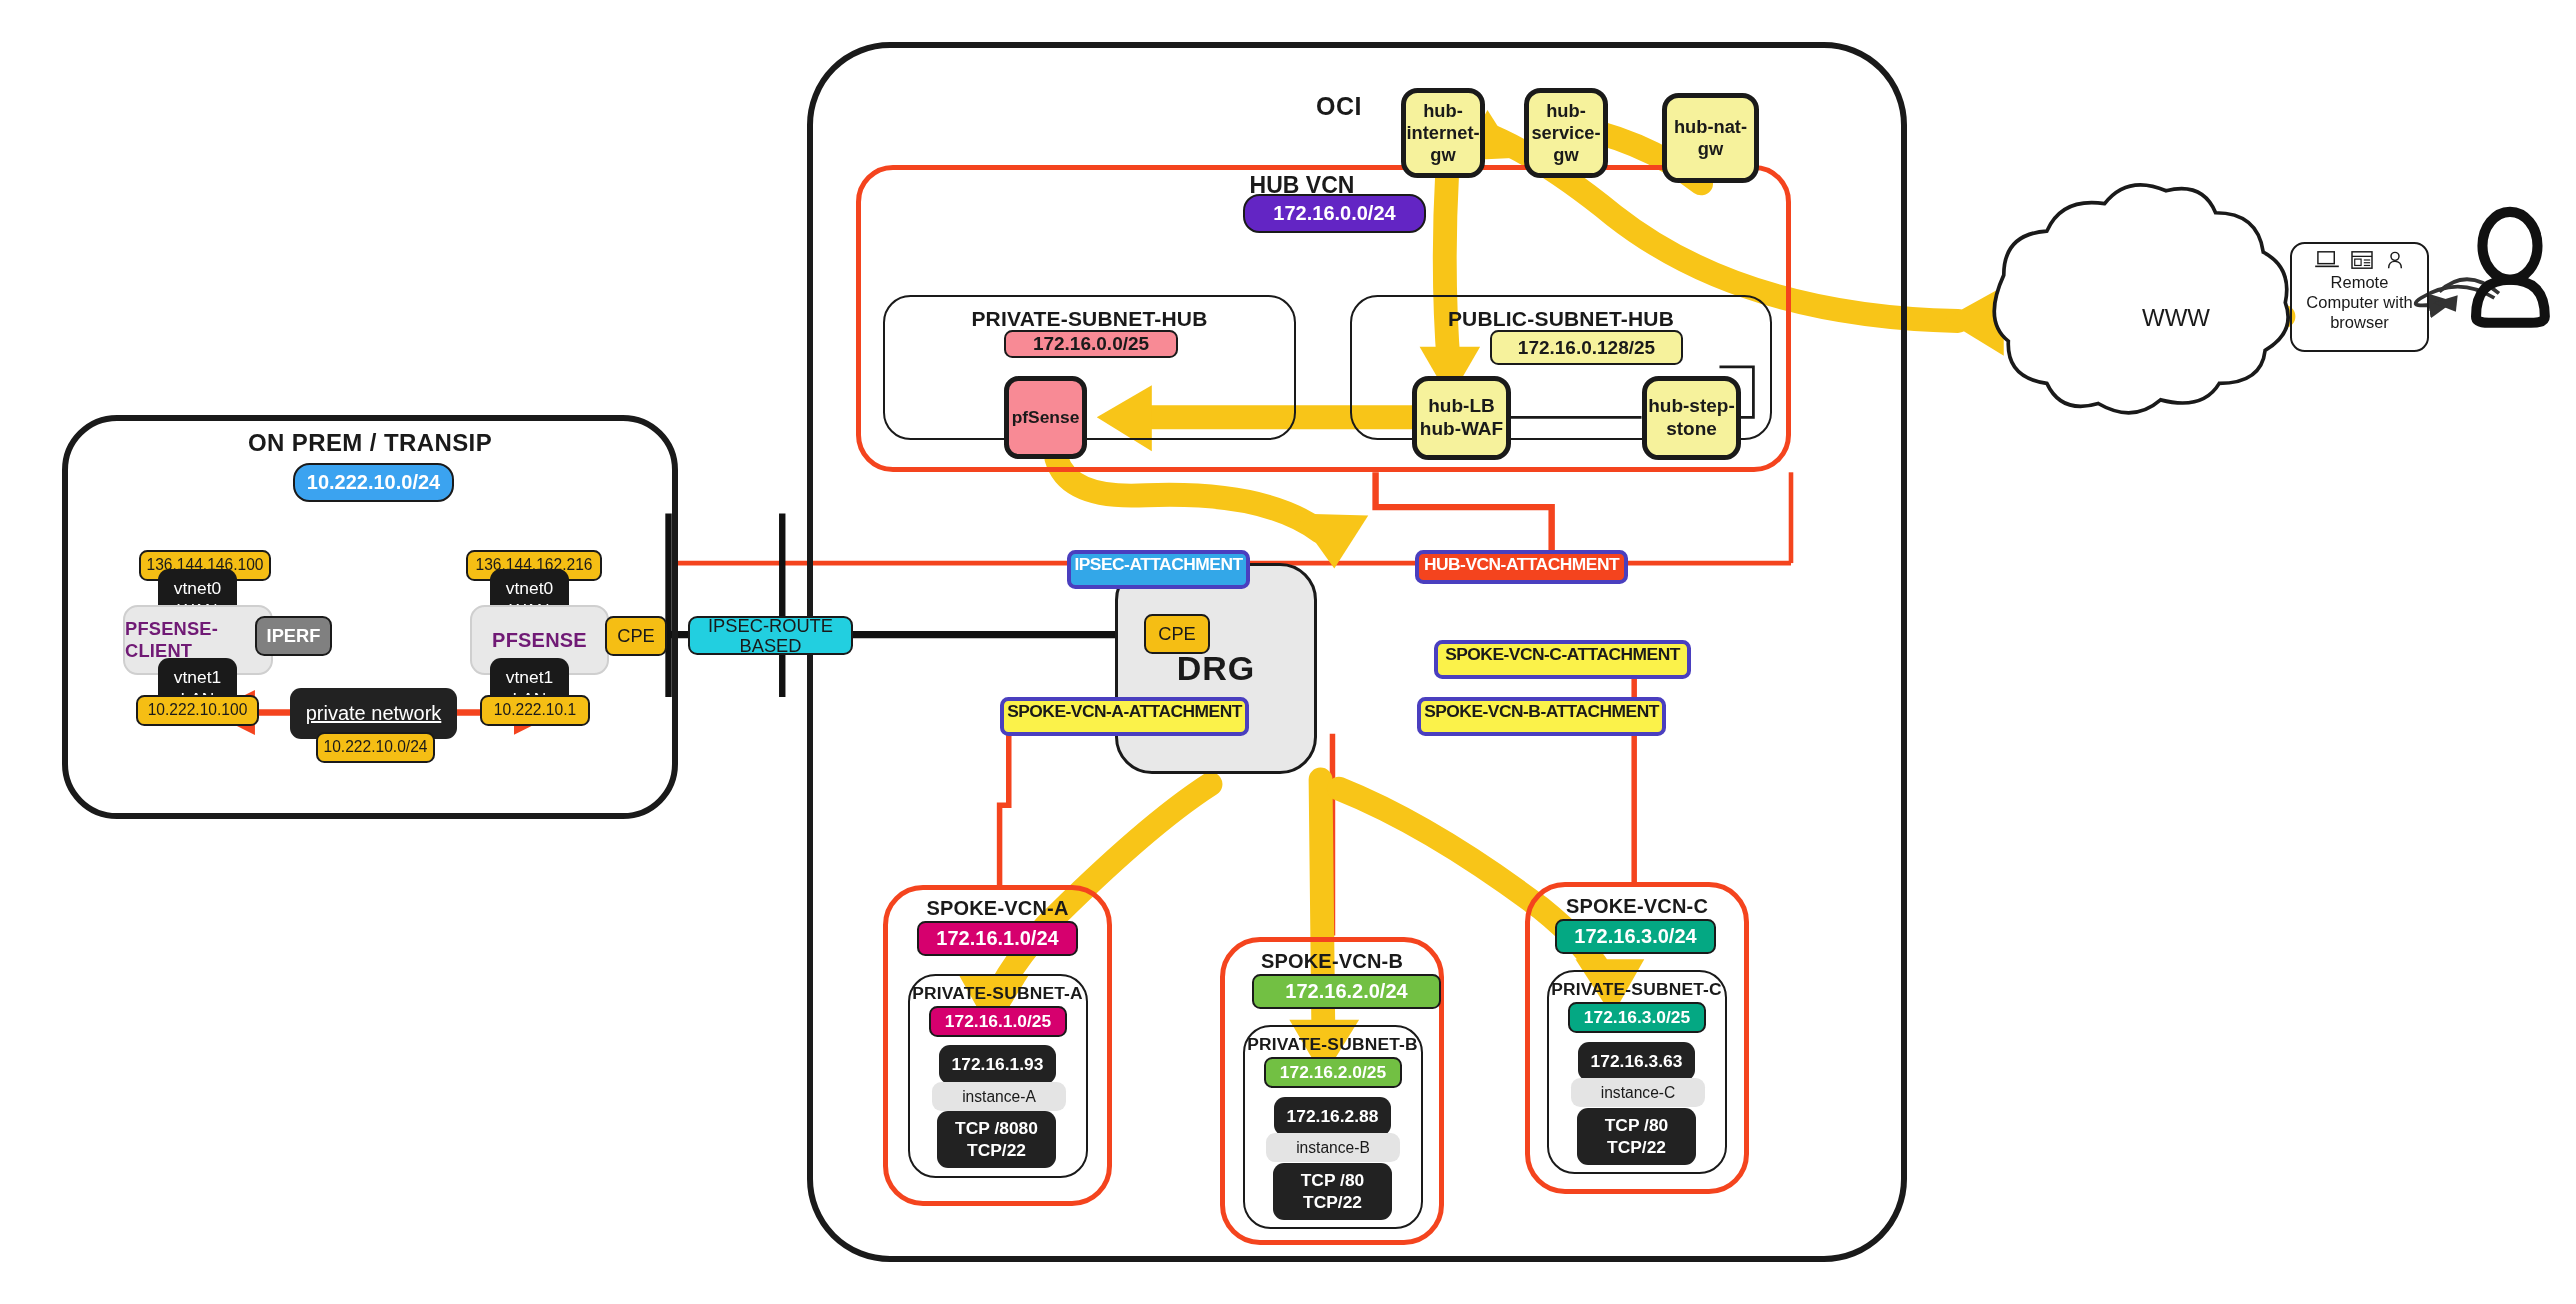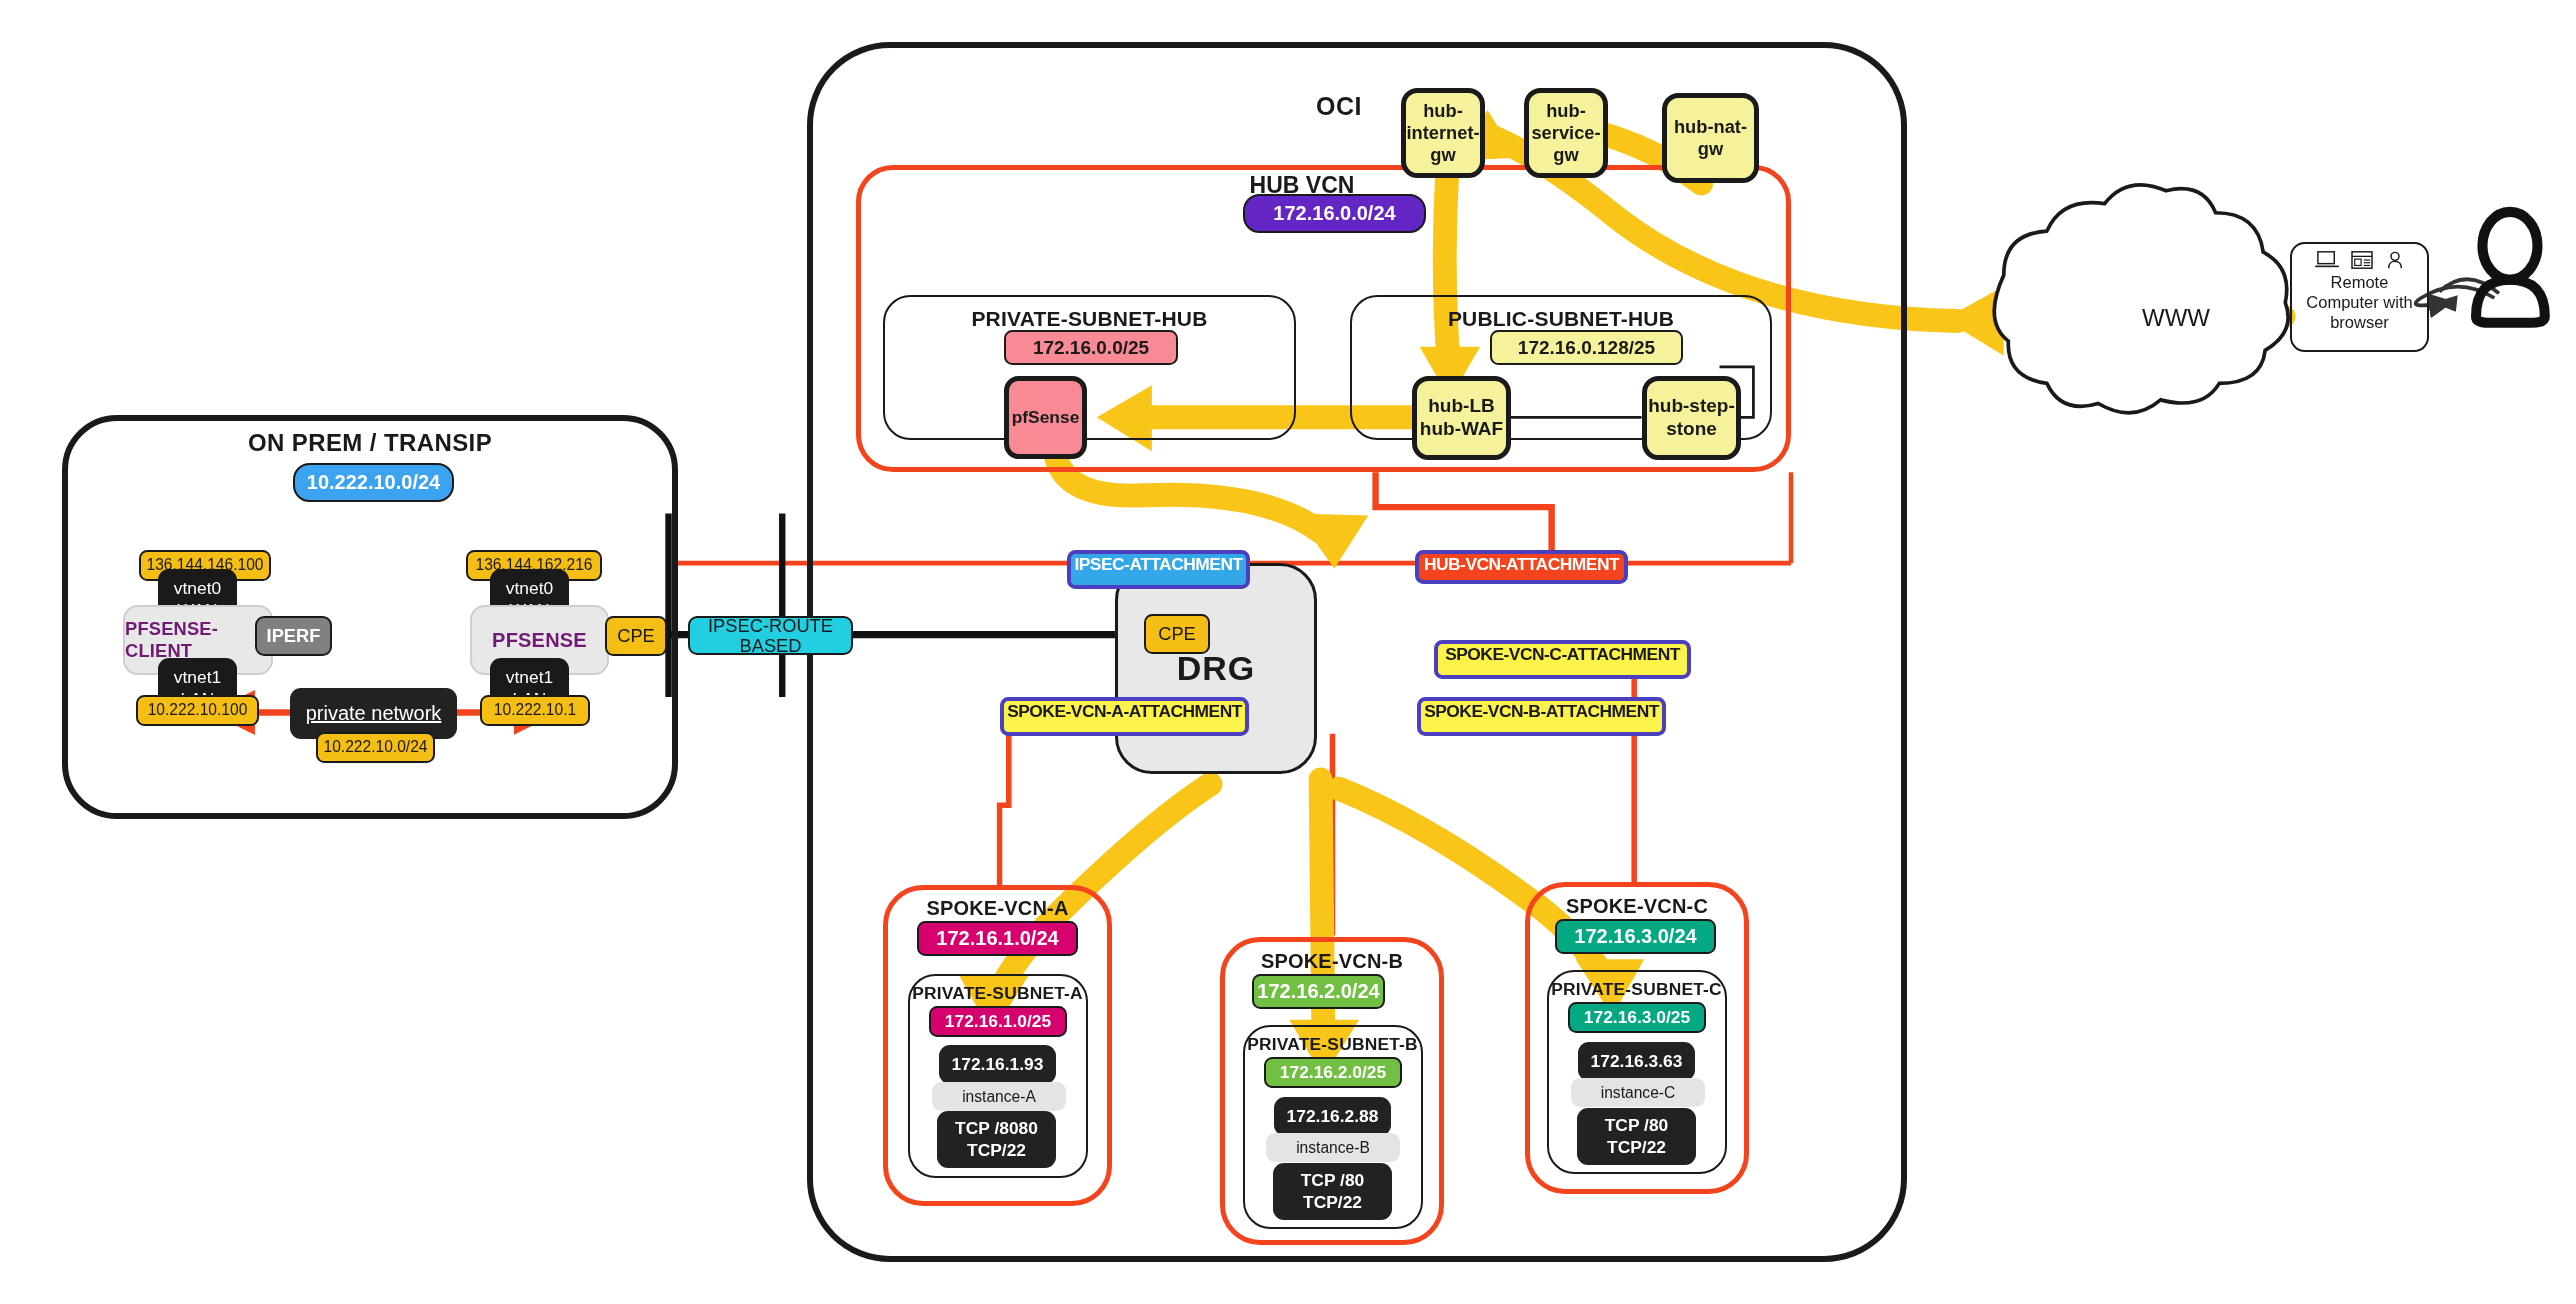--- a/index.html
+++ b/index.html
@@ -223,21 +223,21 @@
     <span>service-</span>
     <span>gw</span>
   </div>
   <div class="node" style="left:1662px; top:93px; width:97px; height:90px;">
     <span>hub-nat-</span>
     <span>gw</span>
   </div>
 
   <div class="subnet-box" style="left:883px; top:295px; width:413px; height:145px;"></div>
   <div class="subnet-title" style="left:883px; top:307px; width:413px;">PRIVATE-SUBNET-HUB</div>
-  <div class="chip" style="left:1004px; top:330px; width:174px; height:35px; background:#F88A95; font-size:19px;">172.16.0.0/25</div>
+  <div class="chip" style="left:1004px; top:330px; width:174px; height:28px; background:#F88A95; font-size:19px;">172.16.0.0/25</div>
   <div class="chip" style="left:1004px; top:376px; width:83px; height:83px; background:#F88A95; border-width:5.5px; border-radius:14.7px; font-size:17.4px;">
     <span>pfSense</span>
   </div>
 
   <div class="subnet-box" style="left:1350px; top:295px; width:422px; height:145px;"></div>
   <div class="subnet-title" style="left:1350px; top:307px; width:422px;">PUBLIC-SUBNET-HUB</div>
   <div class="chip" style="left:1490px; top:330px; width:193px; height:35px; background:#F6F29C; font-size:19px;">172.16.0.128/25</div>
   <div class="node" style="left:1412px; top:376px; width:99px; height:84px; font-size:19px;">
     <span>hub-LB</span>
     <span>hub-WAF</span>
@@ -329,21 +329,21 @@
   <div class="instname" style="left:932px; top:1082px; width:134px; height:29px;">
     <span>instance-A</span>
   </div>
   <div class="instblk" style="left:937px; top:1111px; width:119px; height:57px; font-size:17.4px;">
     <span>TCP /8080</span>
     <span>TCP/22</span>
   </div>
 
   <div class="subnet-box" style="left:1220px; top:937px; width:224px; height:308px; border:5.5px solid #F4441E; border-radius:40px;"></div>
   <div class="subnet-title" style="left:1220px; top:950px; width:224px; font-size:20px;">SPOKE-VCN-B</div>
-  <div class="chip" style="left:1252px; top:974px; width:133px; height:35px; background:#72C043; color:#fff; font-size:20px;">172.16.2.0/24</div>
+  <div class="chip" style="left:1252px; top:974px; width:189px; height:35px; background:#72C043; color:#fff; font-size:20px;">172.16.2.0/24</div>
   <div class="subnet-box" style="left:1243px; top:1025px; width:180px; height:204px;"></div>
   <div class="subnet-title" style="left:1229px; top:1034px; width:207px; font-size:17.4px;">PRIVATE-SUBNET-B</div>
   <div class="chip" style="left:1264px; top:1057px; width:138px; height:31px; background:#72C043; color:#fff; font-size:17.4px;">172.16.2.0/25</div>
   <div class="instblk" style="left:1274px; top:1097px; width:117px; height:39px; font-size:17.4px;">
     <span>172.16.2.88</span>
   </div>
   <div class="instname" style="left:1266px; top:1133px; width:134px; height:29px;">
     <span>instance-B</span>
   </div>
   <div class="instblk" style="left:1273px; top:1163px; width:119px; height:57px; font-size:17.4px;">

